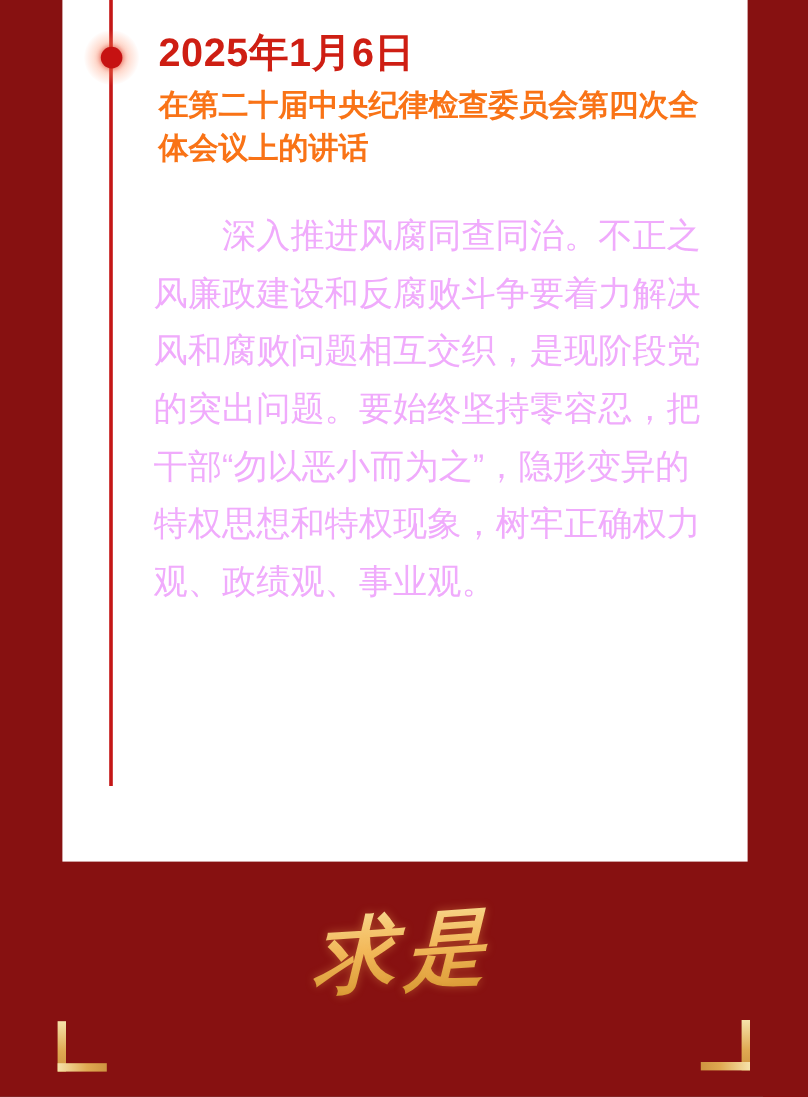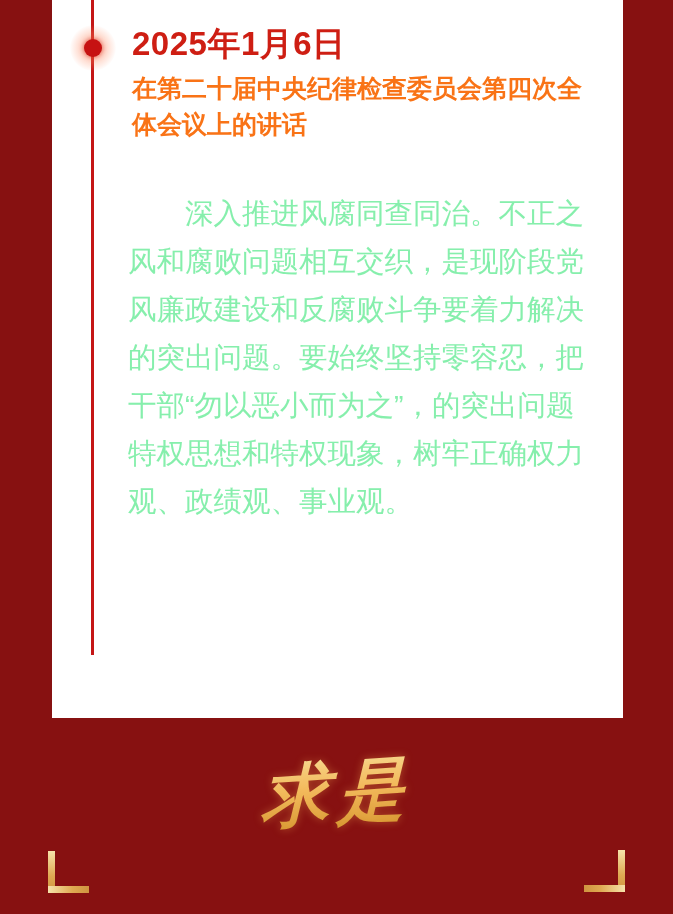--- a/index.html
+++ b/index.html
@@ -73,23 +73,23 @@
     top: 70px;
     width: 460px;
     font-size: 25px;
     line-height: 36px;
     font-weight: 600;
     color: #f97316;
   }
   .speech-excerpt {
     position: absolute;
     left: 128px;
-    top: 189px;
+    top: 173px;
     width: 460px;
-    color: #86efac;
+    color: #f0abfc;
     font-size: 28.5px;
     line-height: 48px;
     font-weight: 500;
   }
   .excerpt-line { white-space: nowrap; }
   .excerpt-line:first-child { text-indent: 2em; }
 
   
   .logo-row {
     position: absolute;
@@ -156,24 +156,24 @@
   <div class="timeline-line"></div>
   <div class="dot-glow"></div>
   <div class="timeline-dot"></div>
 
   <div class="speech-date">2025年1月6日</div>
 
   <div class="speech-title">在第二十届中央纪律检查委员会第四次全体会议上的讲话</div>
 
   <div class="speech-excerpt">
       <div class="excerpt-line">深入推进风腐同查同治。不正之</div>
+      <div class="excerpt-line">风廉政建设和反腐败斗争要着力解决</div>
       <div class="excerpt-line">风和腐败问题相互交织，是现阶段党</div>
-      <div class="excerpt-line">风廉政建设和反腐败斗争要着力解决</div>
       <div class="excerpt-line">的突出问题。要始终坚持零容忍，把</div>
-      <div class="excerpt-line">干部“勿以恶小而为之”，的突出问题</div>
+      <div class="excerpt-line">干部“勿以恶小而为之”，隐形变异的</div>
       <div class="excerpt-line">特权思想和特权现象，树牢正确权力</div>
       <div class="excerpt-line">观、政绩观、事业观。</div>
     </div>
 
   <div class="logo-row">
     <span class="logo-text">求是</span>
   </div>
 
   <div class="bracket bracket-left">
     <div class="vbar"></div>

